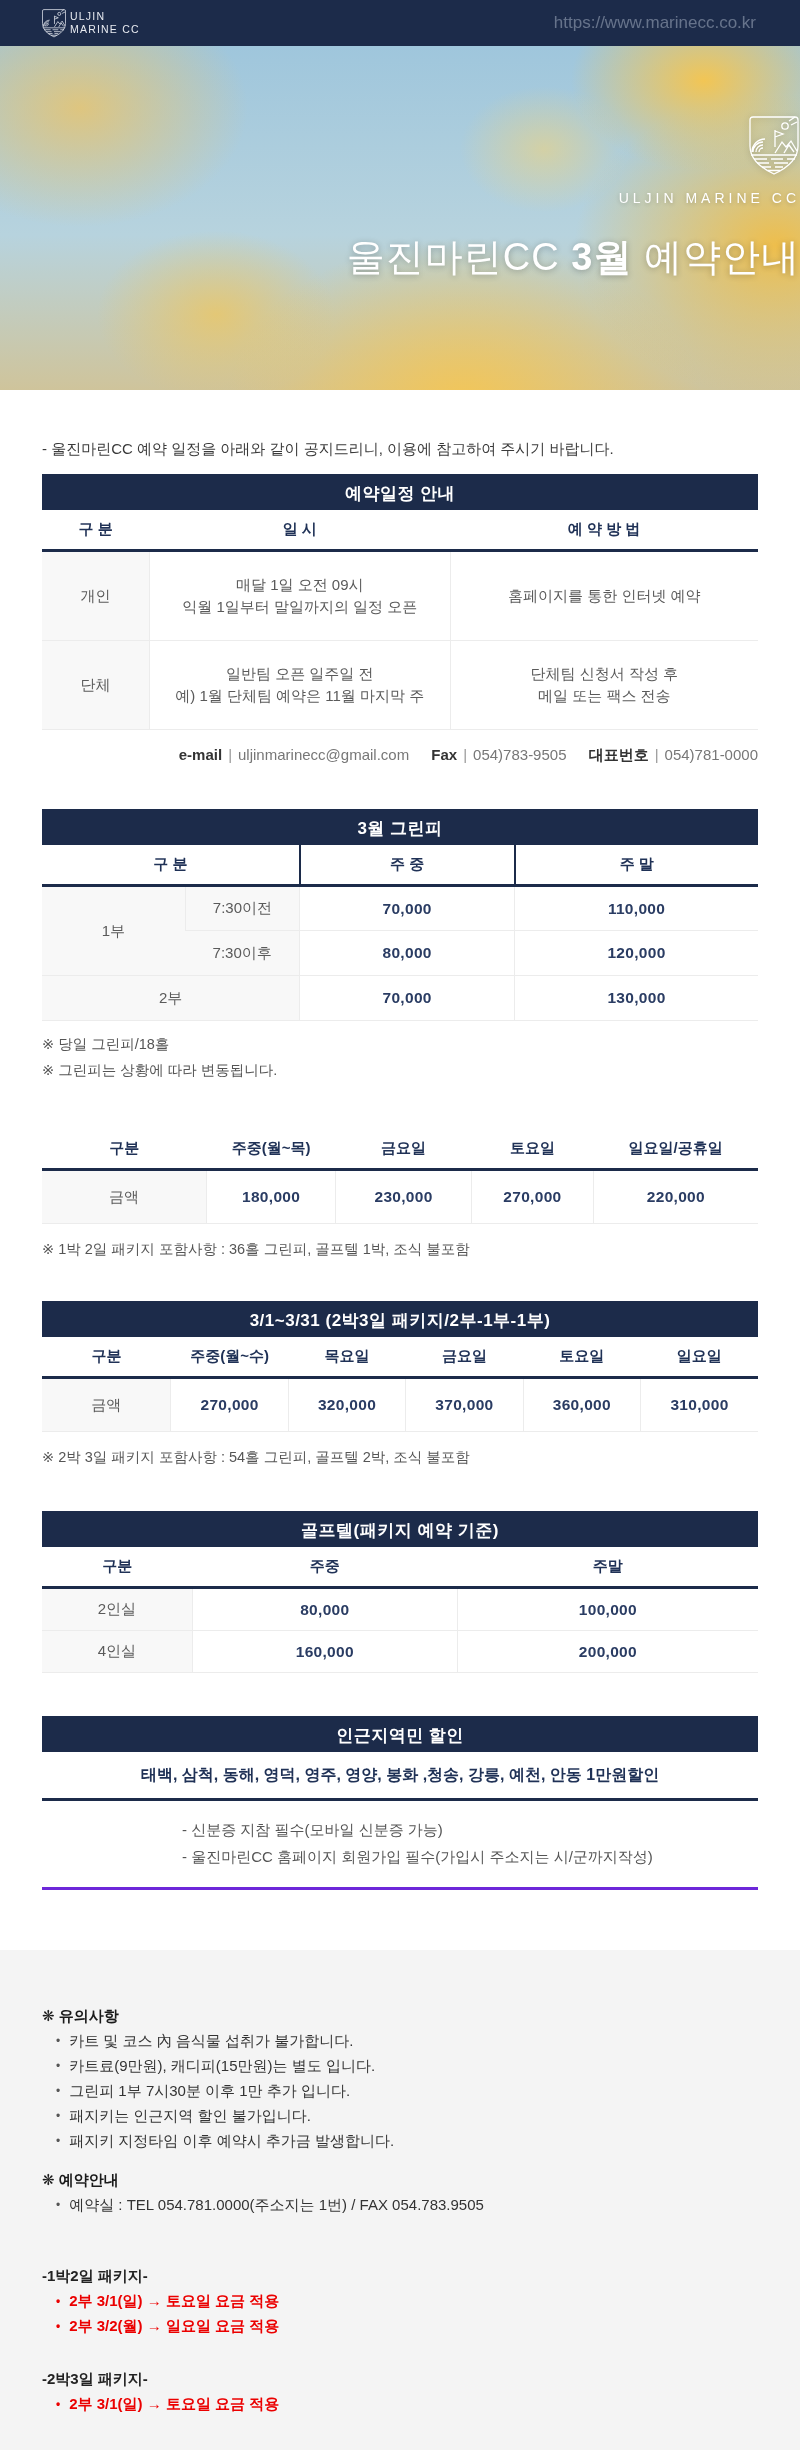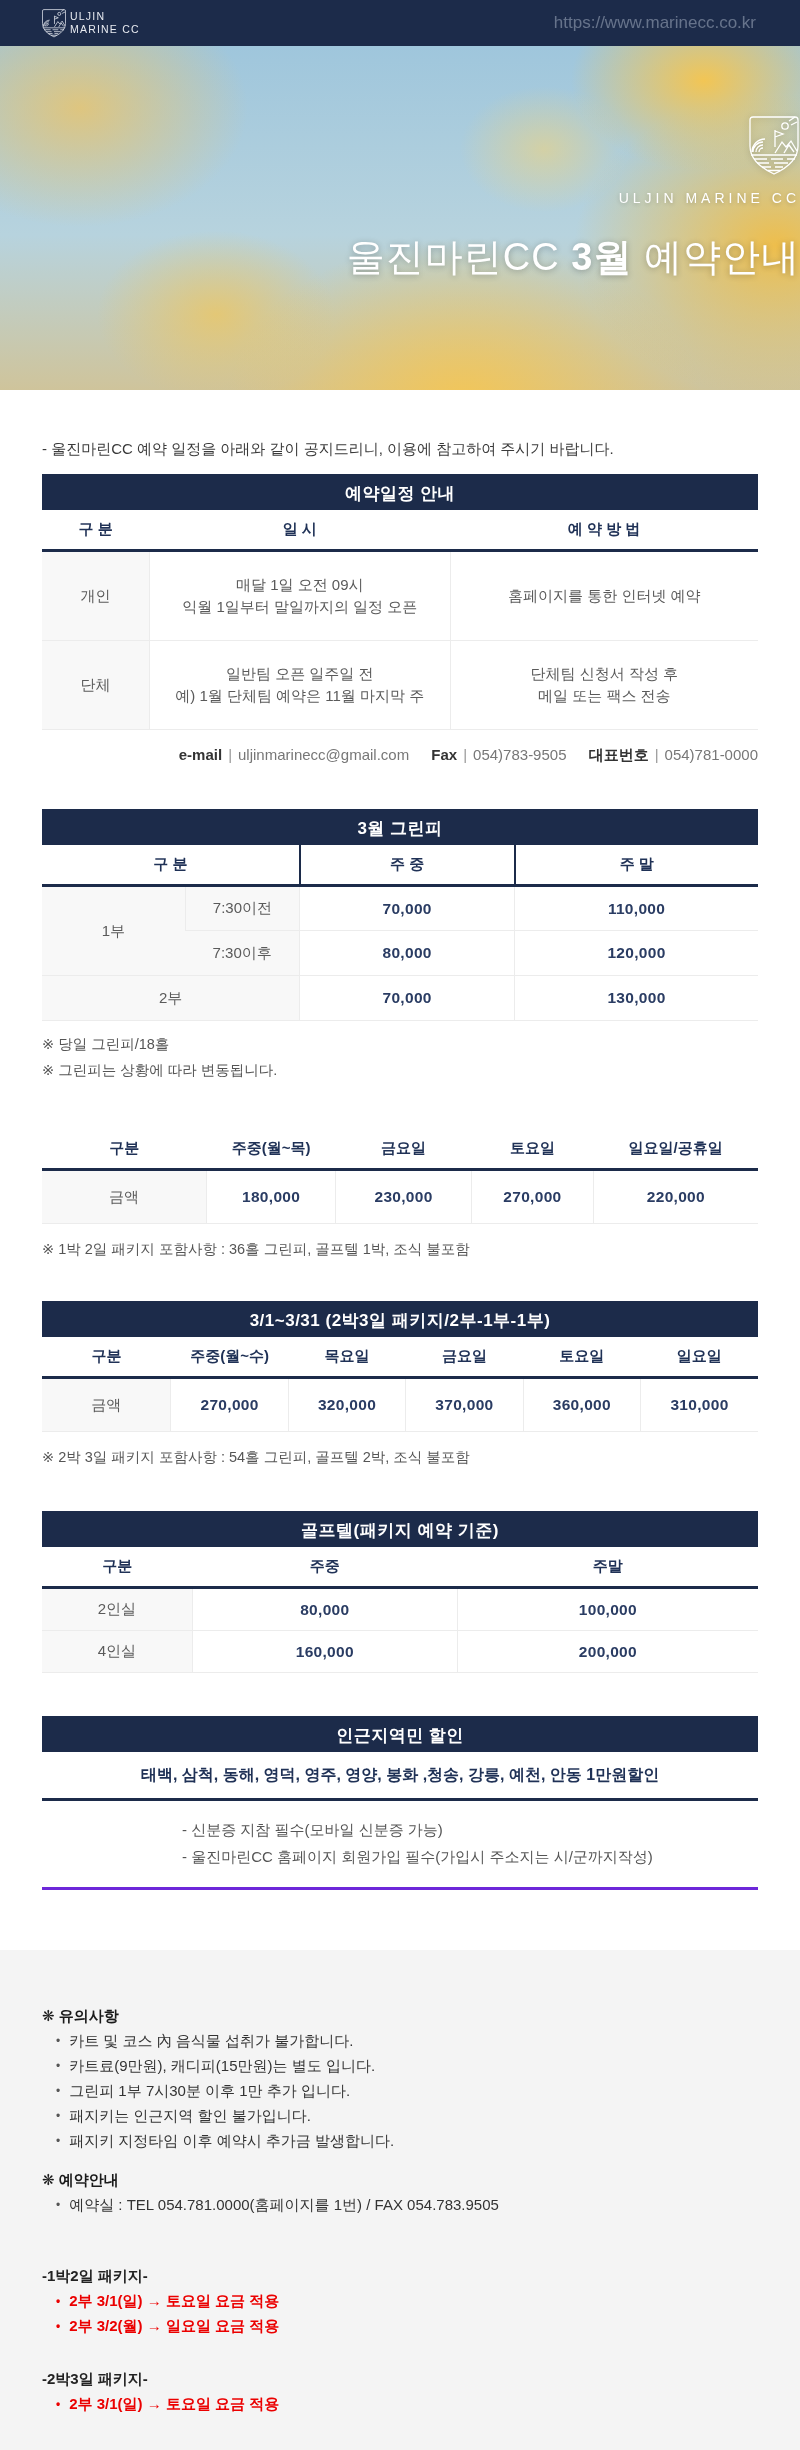--- a/index.html
+++ b/index.html
@@ -326,21 +326,21 @@
     <div class="blist">
       <div class="bitem">카트 및 코스 內 음식물 섭취가 불가합니다.</div>
       <div class="bitem">카트료(9만원), 캐디피(15만원)는 별도 입니다.</div>
       <div class="bitem">그린피 1부  7시30분 이후 1만 추가 입니다.</div>
       <div class="bitem">패지키는 인근지역 할인 불가입니다.</div>
       <div class="bitem">패지키 지정타임 이후 예약시 추가금 발생합니다.</div>
     </div>
 
     <div class="sec-title mt14">❋ 예약안내</div>
     <div class="blist">
-      <div class="bitem">예약실 : TEL 054.781.0000(홈페이지를 1번) / FAX 054.783.9505</div>
+      <div class="bitem">예약실 : TEL 054.781.0000(주소지는 1번) / FAX 054.783.9505</div>
     </div>
 
     <div class="pkg-title mt46">-1박2일 패키지-</div>
     <div class="blist">
       <div class="bitem red">2부 3/1(일) → 토요일 요금 적용</div>
       <div class="bitem red">2부 3/2(월) → 일요일 요금 적용</div>
     </div>
 
     <div class="pkg-title mt28">-2박3일 패키지-</div>
     <div class="blist">

